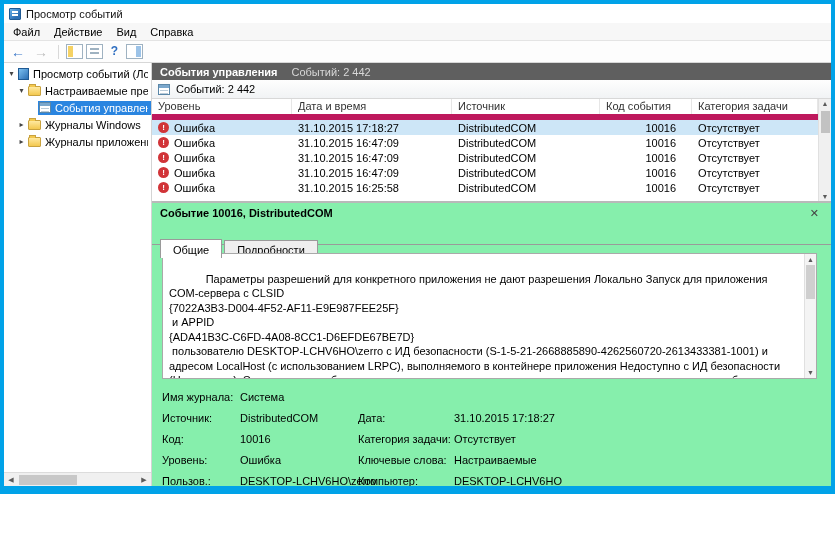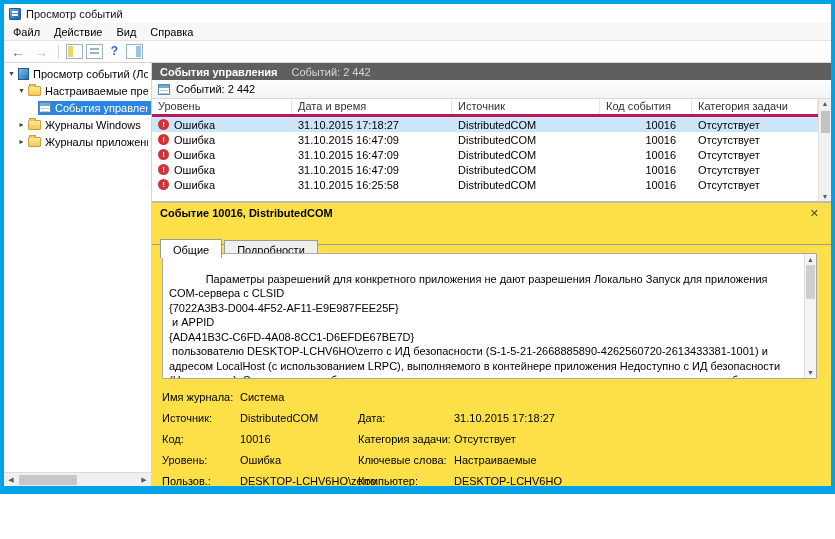--- a/index.html
+++ b/index.html
@@ -59,33 +59,33 @@
   .tree-hscroll { flex:0 0 14px; background:#f0f0f0; border-top:1px solid #dcdcdc; display:flex; align-items:center; justify-content:space-between; padding:0 1px; }
   .scroll-arrow { color:#5a5a5a; font-size:7px; width:12px; text-align:center; }
   .hthumb { height:10px; width:58px; background:#c8c8c8; margin-right:auto; margin-left:2px; }
   
   .main-panel { flex:1 1 auto; display:flex; flex-direction:column; min-width:0; background:#f0f0f0; }
   .main-header { flex:0 0 17px; background:#5f5f5f; color:#fff; display:flex; align-items:center; padding:0 8px; gap:14px; }
   .mh-title { font-weight:bold; }
   .mh-count { color:#d8d8d8; }
   .list-region { flex:0 0 122px; background:#fff; border-bottom:1px solid #b9b9b9; position:relative; display:flex; flex-direction:column; overflow:hidden; }
   .subheader { flex:0 0 19px; background:linear-gradient(#fefefe,#f1f3f5); border-bottom:1px solid #d8d8d8; display:flex; align-items:center; gap:6px; padding:0 6px; }
-  .theader { flex:0 0 16px; display:grid; grid-template-columns:140px 160px 148px 92px 1fr; border-bottom:3px solid #be185d; margin-right:13px; }
+  .theader { flex:0 0 16px; display:grid; grid-template-columns:140px 160px 148px 92px 1fr; border-bottom:6px solid #be185d; margin-right:13px; }
   .thcell { border-right:1px solid #e6e6e6; padding:0 4px 0 6px; line-height:15px; color:#333; overflow:hidden; white-space:nowrap; }
   .rows { flex:1 1 auto; overflow:hidden; margin-right:13px; }
   .trow { height:15px; display:grid; grid-template-columns:140px 160px 148px 92px 1fr; align-items:center; white-space:nowrap; }
   .trow.sel { background:var(--row-selection,#cde6f7); }
   .tcell { padding:0 4px 0 6px; overflow:hidden; }
   .cell-level { display:flex; align-items:center; gap:5px; }
   .err-ico { width:11px; height:11px; border-radius:50%; background:var(--error-red,#d13438); color:#fff; font-size:8px; font-weight:bold; text-align:center; line-height:11px; flex:0 0 auto; }
   .cell-code { text-align:right; padding-right:16px; }
   .vscroll { position:absolute; right:0; top:19px; bottom:0; width:13px; background:#f0f0f0; border-left:1px solid #e0e0e0; display:flex; flex-direction:column; align-items:center; justify-content:space-between; padding:1px 0; }
   .vthumb { width:9px; height:22px; background:#c2c2c2; position:absolute; top:12px; left:2px; }
   
-  .detail-panel { flex:1 1 auto; background:#fde047; border-top:1px solid #b9b9b9; display:flex; flex-direction:column; min-height:0; }
+  .detail-panel { flex:1 1 auto; background:#86efac; border-top:1px solid #b9b9b9; display:flex; flex-direction:column; min-height:0; }
   .detail-titlebar { flex:0 0 20px; display:flex; align-items:center; padding:0 8px; }
   .detail-title { font-weight:bold; }
   .detail-close { margin-left:auto; color:#444; font-size:11px; padding:0 4px; }
   .tabs { flex:0 0 22px; display:flex; align-items:flex-end; padding:0 0 0 8px; border-bottom:1px solid #9a9a9a; position:relative; }
   .tab { padding:3px 12px 2px; border:1px solid #9a9a9a; border-bottom:none; background:#efefef; margin-right:2px; position:relative; top:14px; }
   .tab.active { background:#fff; padding-top:4px; z-index:2; }
   .detail-body { flex:1 1 auto; padding:8px 14px 11px 10px; overflow:hidden; }
   .desc-box { height:126px; border:1px solid #a9a9a9; background:#fff; position:relative; padding:3px 18px 3px 6px; line-height:1.32; white-space:pre-wrap; overflow:hidden; }
   .desc-scroll { position:absolute; right:0; top:0; bottom:0; width:12px; background:#f4f4f4; border-left:1px solid #e0e0e0; display:flex; flex-direction:column; align-items:center; justify-content:space-between; padding:1px 0; }
   .desc-thumb { position:absolute; top:11px; left:1px; width:9px; height:34px; background:#cfcfcf; }

